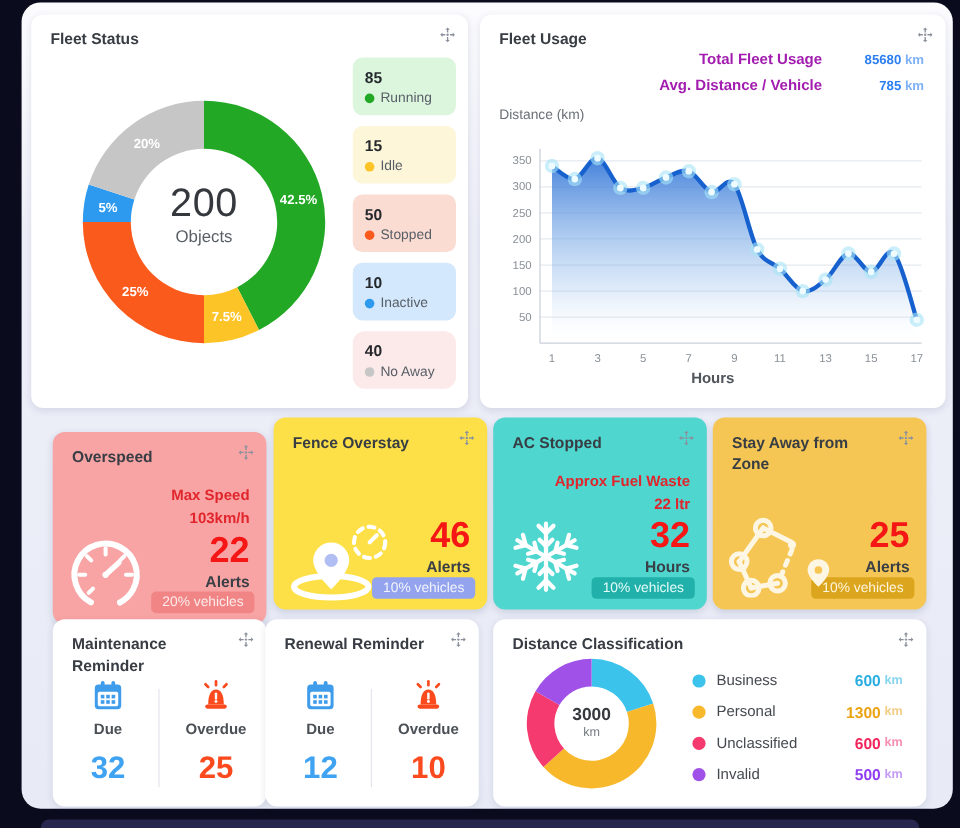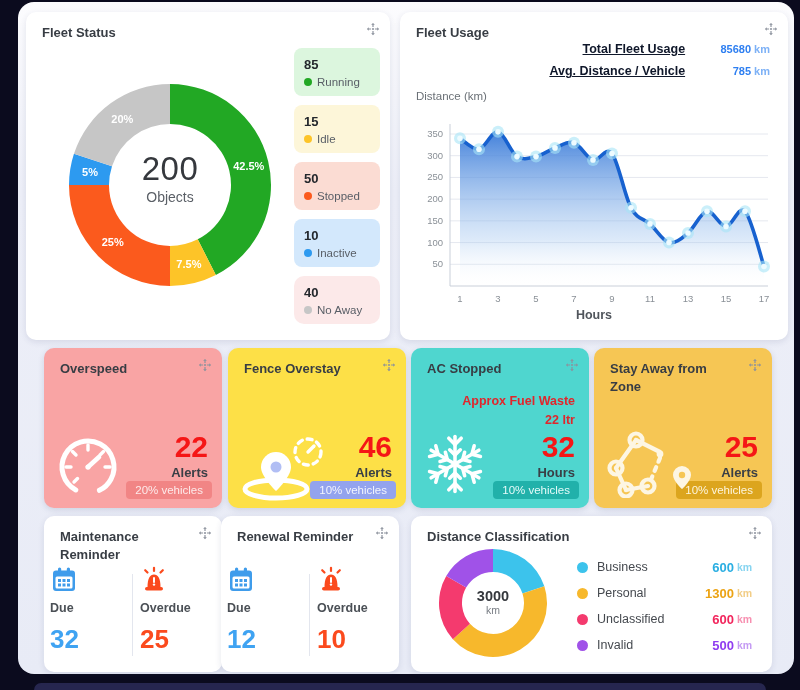--- a/index.html
+++ b/index.html
@@ -20,40 +20,40 @@
   .fs-center .l{font-size:14px;color:#5a5f66;margin-top:1px;}
   .fs-legend{position:absolute;left:268px;top:36px;width:86px;display:flex;flex-direction:column;gap:9px;}
   .chip{border-radius:8px;padding:9px 10px 8px;}
   .chip .cnt{font-size:13px;font-weight:700;color:#24282d;margin-bottom:4px;}
   .chip .row{display:flex;align-items:center;gap:5px;font-size:11.5px;color:#585e66;}
   .dot{width:8px;height:8px;border-radius:50%;flex:none;}
   
   #fleet-usage{left:400px;top:12px;width:388px;height:328px;}
   .fu-stats{position:absolute;right:18px;top:30px;text-align:right;}
   .fu-row{display:flex;justify-content:flex-end;align-items:baseline;height:22px;}
-  .fu-lab{font-size:12.5px;font-weight:600;color:#0f172a;text-decoration:underline;}
+  .fu-lab{font-size:12.5px;font-weight:600;color:#a21caf;}
   .fu-val{font-size:11px;font-weight:700;color:#2e7ff1;min-width:52px;margin-left:14px;}
   .fu-unit{font-size:11px;color:#7db1f6;margin-left:3px;font-weight:600;}
   .fu-ylab{position:absolute;left:16px;top:78px;font-size:11.5px;color:#6a7076;}
   .fu-xlab{position:absolute;left:0;top:296px;width:100%;text-align:center;font-size:12.5px;
            color:#50555c;font-weight:600;}
   #usage-svg{position:absolute;left:10px;top:94px;}
   
   .acard{position:absolute;top:348px;width:178px;height:160px;border-radius:10px;
          box-shadow:0 2px 6px rgba(50,60,110,.15);}
   .astat{position:absolute;right:14px;top:44px;text-align:right;font-size:12.5px;font-weight:700;
          color:#e0262c;line-height:1.55;}
   .abig{position:absolute;right:14px;top:84px;font-size:30px;font-weight:700;color:#f51616;line-height:1;}
   .aunit{position:absolute;right:14px;top:117px;font-size:13px;font-weight:600;color:#3a3f46;}
   .abadge{position:absolute;right:10px;bottom:9px;font-size:11.5px;padding:3px 9px;border-radius:4px;}
   .aicon{position:absolute;left:8px;bottom:6px;}
   
   .rcard{position:absolute;top:516px;width:178px;height:156px;}
   .rdiv{position:absolute;left:88px;top:58px;width:1px;height:82px;background:#e3e6ee;}
-  .rcol{position:absolute;top:50px;width:80px;}
+  .rcol{position:absolute;top:50px;width:80px;text-align:center;}
   .rcol.left{left:6px;} .rcol.right{left:96px;}
   .rico{height:30px;}
   .rlab{font-size:12.5px;color:#4b5056;font-weight:600;margin-top:5px;}
   .rnum{font-size:26px;font-weight:700;margin-top:9px;}
   .rnum.due{color:#3fa3f2;} .rnum.over{color:#fb4a1d;}
   
   #distance-card{left:411px;top:516px;width:361px;height:156px;}
   .dc-donut{position:absolute;left:22px;top:27px;}
   .dc-center{position:absolute;left:42px;top:72px;width:80px;text-align:center;}
   .dc-center .v{font-size:14.5px;font-weight:700;color:#35383d;}
@@ -217,26 +217,29 @@
       <circle cx="316" cy="120.50285714285715" r="6" fill="#a6e4f7" fill-opacity="0.6"></circle>
       <circle cx="316" cy="120.50285714285715" r="2.8" fill="#eefbff"></circle>
       <circle cx="335" cy="105.30285714285714" r="6" fill="#a6e4f7" fill-opacity="0.6"></circle>
       <circle cx="335" cy="105.30285714285714" r="2.8" fill="#eefbff"></circle>
       <circle cx="354" cy="160.45714285714286" r="6" fill="#a6e4f7" fill-opacity="0.6"></circle>
       <circle cx="354" cy="160.45714285714286" r="2.8" fill="#eefbff"></circle>
     </svg>
   <div class="fu-xlab">Hours</div>
 </div>
 
-<div class="acard" style="left: 44px; background-color: rgb(249, 164, 164);">
+<div class="acard" style="left: 44px; background-color: rgb(249, 164, 164); margin-top: 12px;">
   <div class="ctitle">Overspeed</div>
   <span class="move"><svg width="14" height="14" viewBox="0 0 24 24">
         <path fill="#8b919c" d="M12 1.5l3.2 3.2h-2.2v4h-2v-4H8.8L12 1.5zm0 21l-3.2-3.2h2.2v-4h2v4h2.2L12 22.5zM1.5 12l3.2-3.2v2.2h4v2h-4v2.2L1.5 12zm21 0l-3.2 3.2v-2.2h-4v-2h4V8.8L22.5 12z"></path>
         <circle cx="12" cy="12" r="1.7" fill="#8b919c"></circle>
       </svg></span>
+  <div class="astat">
+    <span>Max Speed</span><br><span>103km/h</span>
+  </div>
   <div class="abig">22</div>
   <div class="aunit">Alerts</div>
   <div class="abadge" style="background-color: rgb(241, 133, 133); color: rgb(253, 234, 234);">20% vehicles</div>
   <svg class="aicon" width="72" height="72" viewBox="0 0 72 72" fill="none" stroke="#ffffff" stroke-linecap="round">
     <circle cx="36" cy="37" r="26" stroke-width="5" stroke-dasharray="138 26" transform="rotate(118 36 37)"></circle>
     <line x1="36" y1="15" x2="36" y2="20" stroke-width="3.4"></line>
     <line x1="51.5" y1="21.5" x2="48" y2="25" stroke-width="3.4"></line>
     <line x1="58" y1="37" x2="53" y2="37" stroke-width="3.4"></line>
     <line x1="20.5" y1="21.5" x2="24" y2="25" stroke-width="3.4"></line>
     <line x1="14" y1="37" x2="19" y2="37" stroke-width="3.4"></line>

